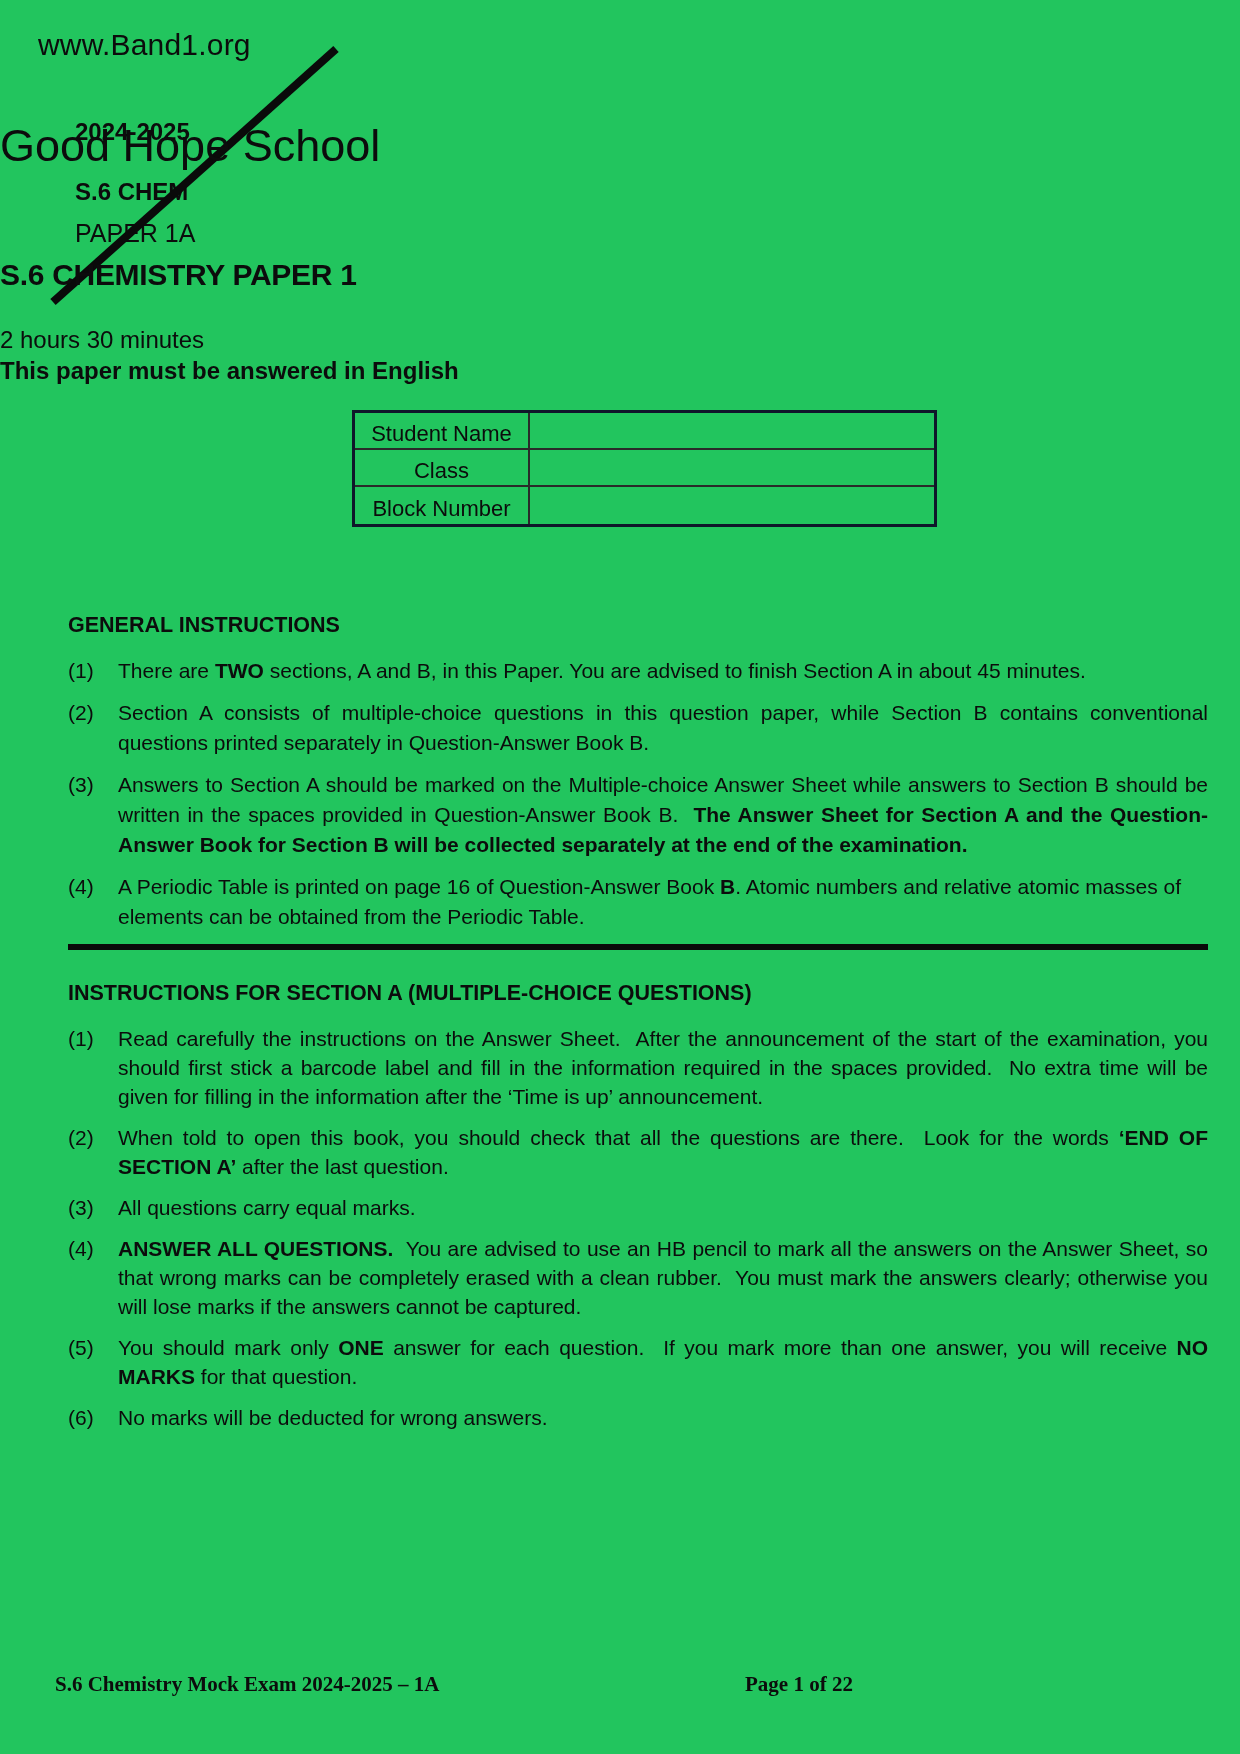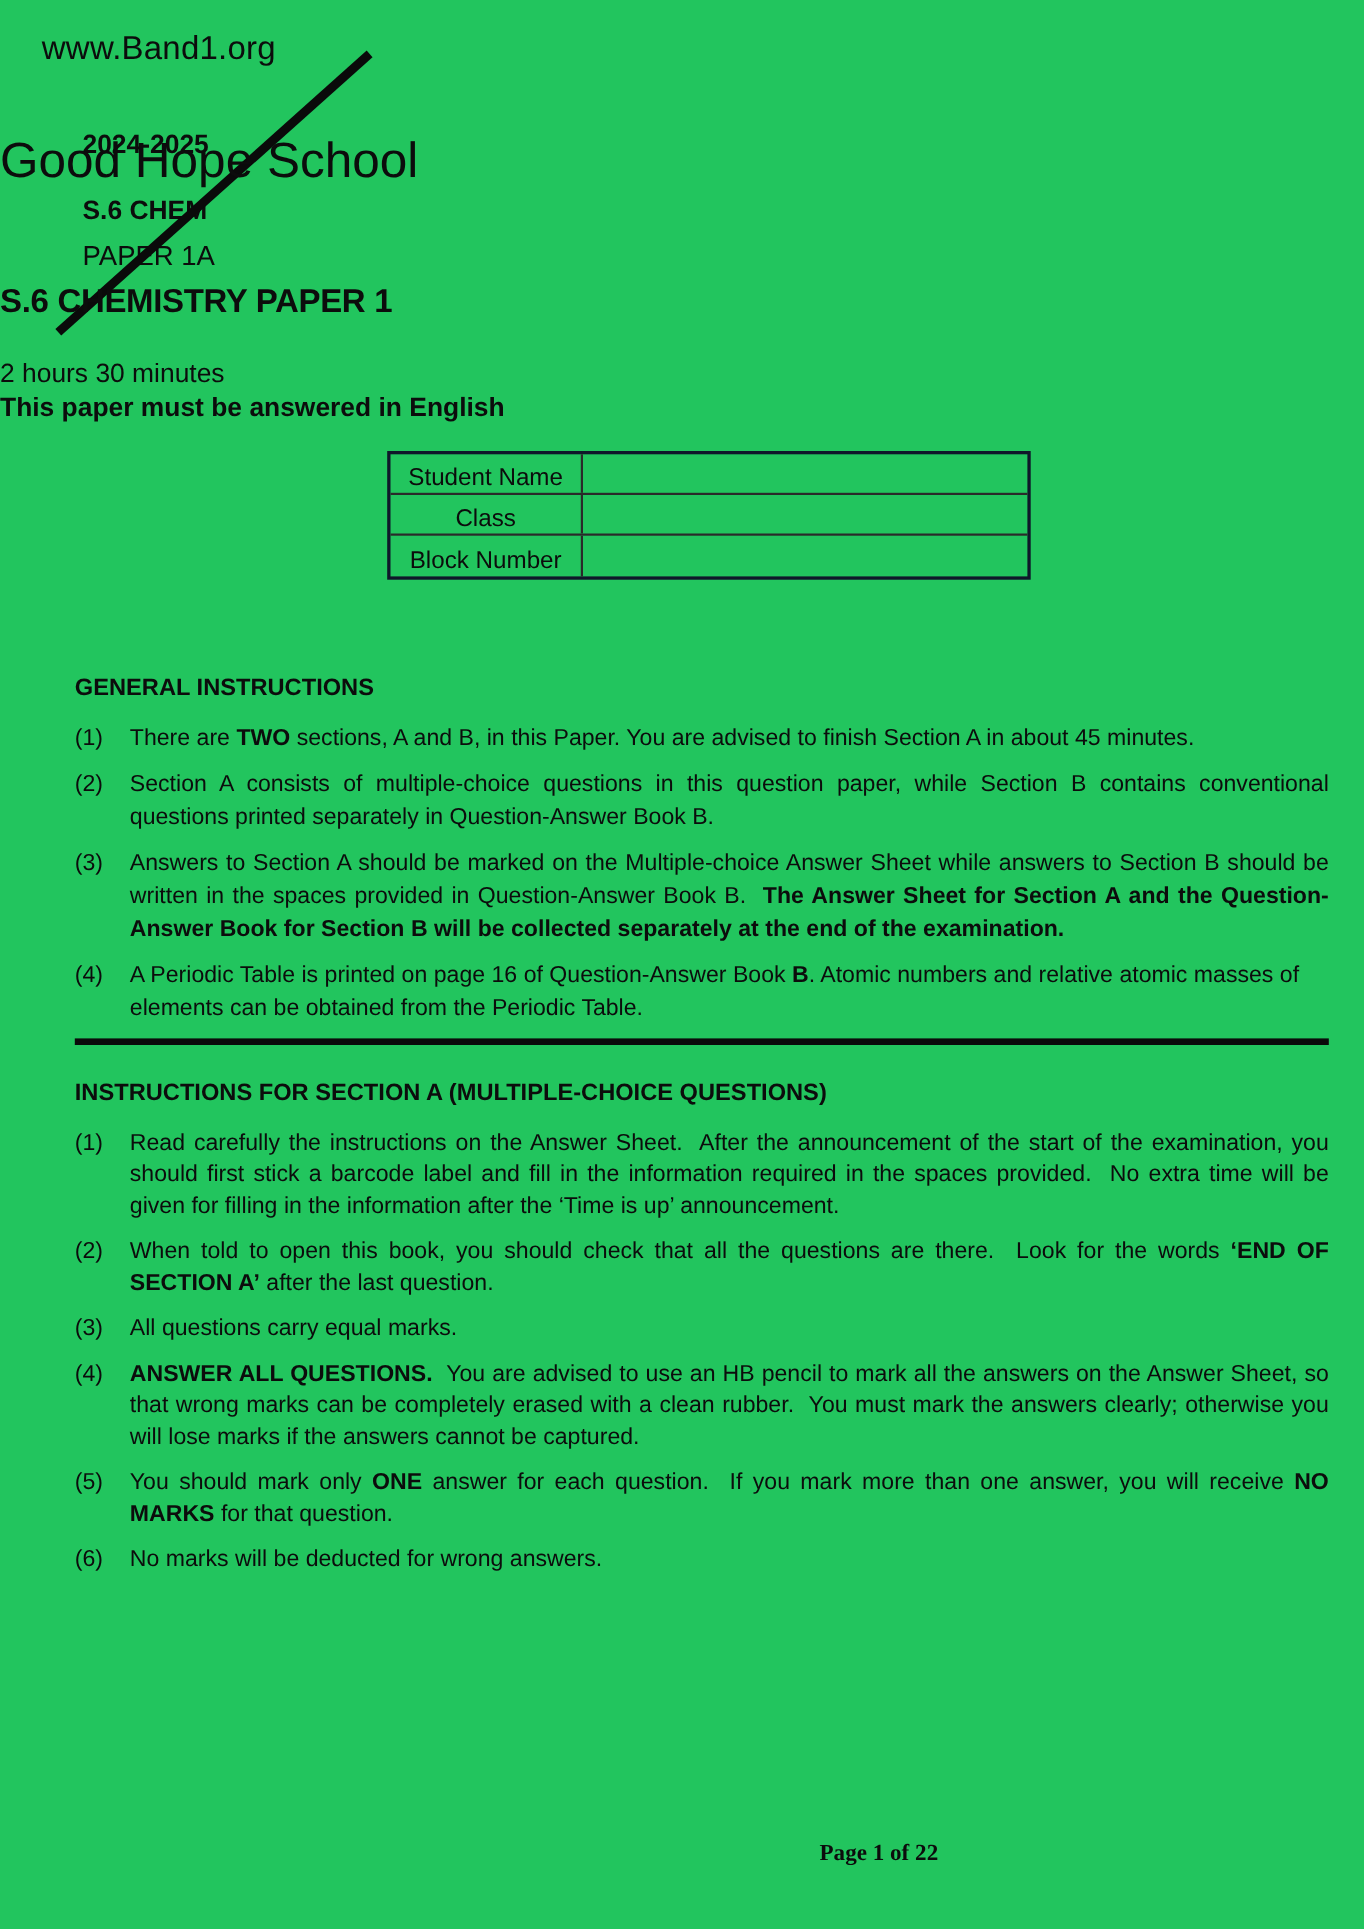--- a/index.html
+++ b/index.html
@@ -139,15 +139,16 @@
           <span class="num">(5)</span>
           <div class="body just"><span>You should mark only </span><b>ONE</b><span> answer for each question.&nbsp; If you mark more than one answer, you will receive </span><b>NO MARKS</b><span> for that question.</span></div>
         </div>
         <div class="item">
           <span class="num">(6)</span>
           <div class="body"><span>No marks will be deducted for wrong answers.</span></div>
         </div>
       </div>
   </div>
 
+  <div class="footer-left">S.6 Chemistry Mock Exam 2024-2025 – 1A</div>
   <div class="footer-right">Page 1 of 22</div>
 
 </div>
 
 </body></html>

